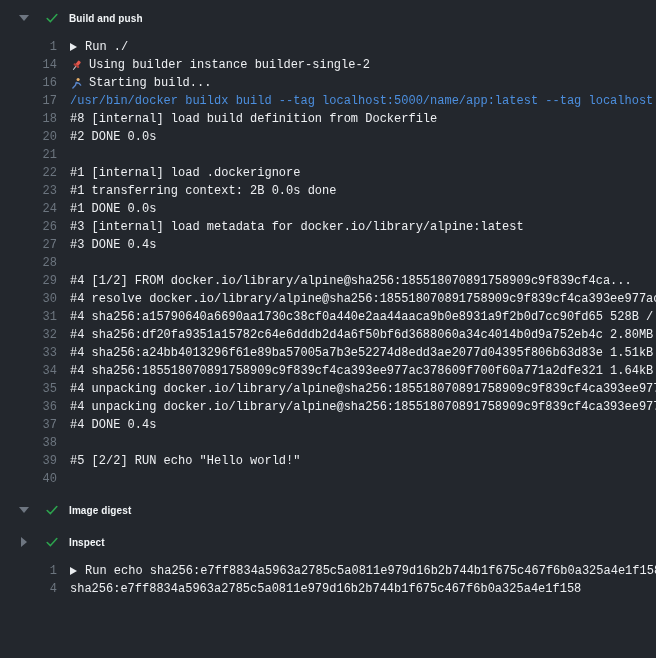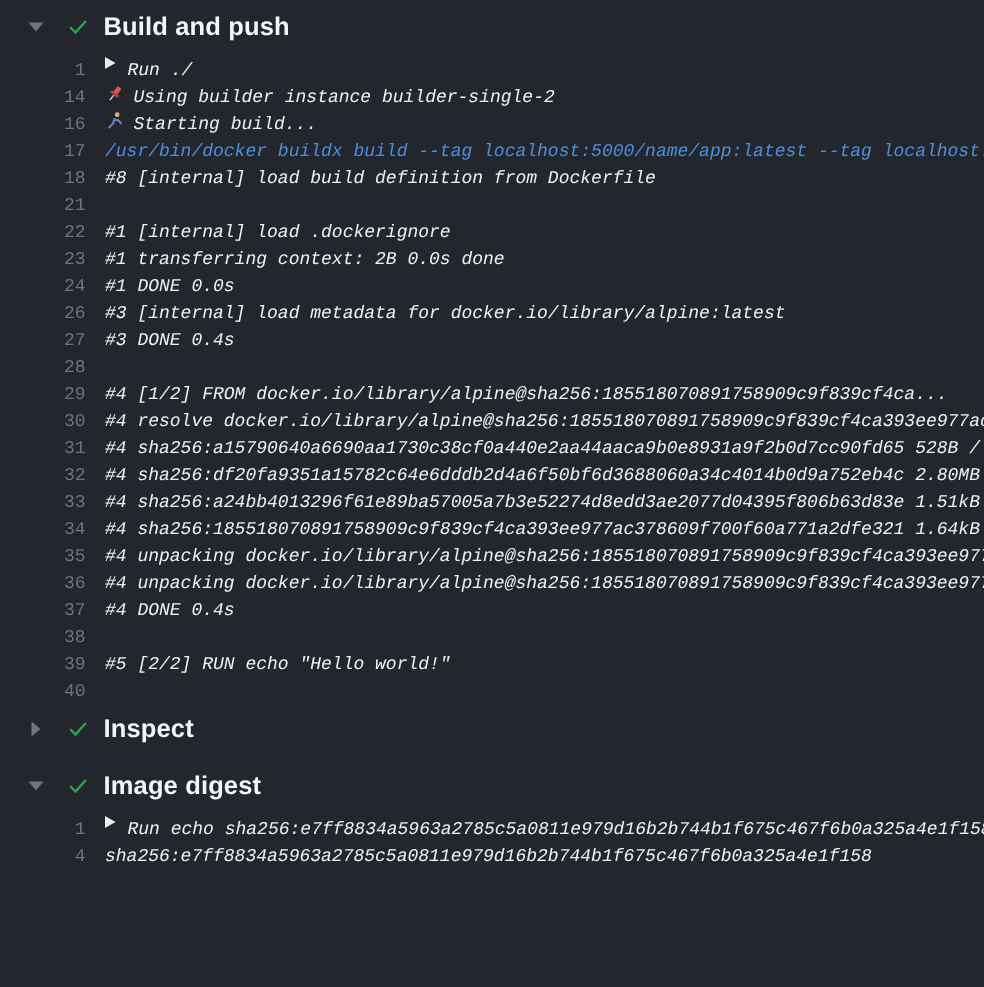--- a/index.html
+++ b/index.html
@@ -12,30 +12,30 @@
   
   .sec-header{
     display:flex;align-items:center;height:32px;padding-left:18px;cursor:pointer;
   }
   .sec-header.first{margin-top:2px;}
   .sec-header.gap{margin-top:6px;}
   .caret-box{width:11px;display:flex;justify-content:center;flex:none;}
   .caret-down{width:0;height:0;border-left:5px solid transparent;border-right:5px solid transparent;border-top:6px solid #6e7681;}
   .caret-right{width:0;height:0;border-top:5px solid transparent;border-bottom:5px solid transparent;border-left:6px solid #6e7681;}
   .check-box{margin-left:15px;width:16px;height:16px;display:flex;align-items:center;justify-content:center;flex:none;}
-  .sec-title{color:#f2f5f7;font-size:17px;font-weight:600;margin-left:9px;letter-spacing:.1px;}
+  .sec-title{color:#f2f5f7;font-size:10px;font-weight:600;margin-left:9px;letter-spacing:.1px;}
   
   .log{
     font-family:"Liberation Mono","DejaVu Sans Mono",monospace;
     font-size:12px;line-height:18px;
     padding:4px 0 0 0;
   }
   .line{display:flex;height:18px;white-space:pre;overflow:hidden;align-items:center;}
   .ln{width:57px;text-align:right;color:#6c757f;flex:none;cursor:pointer;}
-  .lt{margin-left:13px;color:#eef0f3;flex:none;display:flex;white-space:pre;font-style:italic;}
+  .lt{margin-left:13px;color:#eef0f3;flex:none;display:flex;align-items:center;white-space:pre;}
   .lt.info{color:#4c8fdf;}
   .run-arrow{
     width:0;height:0;border-top:4.5px solid transparent;border-bottom:4.5px solid transparent;
     border-left:7px solid #e9ecef;margin-right:8px;display:inline-block;flex:none;cursor:pointer;
   }
   .emoji{width:13px;height:13px;margin-right:6px;display:inline-flex;flex:none;}
   .emoji svg{display:block;}
 </style>
 </head>
 <body>
@@ -61,60 +61,61 @@
                   <rect x="4" y="7" width="8" height="2.4" rx="1" fill="#b5413a"></rect>
                   <rect x="7.4" y="9.4" width="1.2" height="5.2" fill="#c9ccd1"></rect>
                 </g>
               </svg></span>Using builder instance builder-single-2</span></div>
         <div class="line"><span class="ln">16</span><span class="lt"><span class="emoji"><svg width="13" height="13" viewBox="0 0 16 16">
                 <circle cx="10" cy="3" r="1.9" fill="#e8b069"></circle>
                 <path d="M3.5 13.5l3.2-3.4 1-3.4 3.4 1.1 2 2.2" stroke="#5a86c9" stroke-width="1.7" fill="none" stroke-linecap="round" stroke-linejoin="round"></path>
               </svg></span>Starting build...</span></div>
         <div class="line"><span class="ln">17</span><span class="lt info">/usr/bin/docker buildx build --tag localhost:5000/name/app:latest --tag localhost:50</span></div>
         <div class="line"><span class="ln">18</span><span class="lt">#8 [internal] load build definition from Dockerfile</span></div>
+        <div class="line"><span class="ln">20</span><span class="lt">#2 DONE 0.0s</span></div>
         <div class="line"><span class="ln">21</span><span class="lt"></span></div>
         <div class="line"><span class="ln">22</span><span class="lt">#1 [internal] load .dockerignore</span></div>
         <div class="line"><span class="ln">23</span><span class="lt">#1 transferring context: 2B 0.0s done</span></div>
         <div class="line"><span class="ln">24</span><span class="lt">#1 DONE 0.0s</span></div>
         <div class="line"><span class="ln">26</span><span class="lt">#3 [internal] load metadata for docker.io/library/alpine:latest</span></div>
         <div class="line"><span class="ln">27</span><span class="lt">#3 DONE 0.4s</span></div>
         <div class="line"><span class="ln">28</span><span class="lt"></span></div>
         <div class="line"><span class="ln">29</span><span class="lt">#4 [1/2] FROM docker.io/library/alpine@sha256:185518070891758909c9f839cf4ca...</span></div>
         <div class="line"><span class="ln">30</span><span class="lt">#4 resolve docker.io/library/alpine@sha256:185518070891758909c9f839cf4ca393ee977ac38</span></div>
         <div class="line"><span class="ln">31</span><span class="lt">#4 sha256:a15790640a6690aa1730c38cf0a440e2aa44aaca9b0e8931a9f2b0d7cc90fd65 528B / 52</span></div>
         <div class="line"><span class="ln">32</span><span class="lt">#4 sha256:df20fa9351a15782c64e6dddb2d4a6f50bf6d3688060a34c4014b0d9a752eb4c 2.80MB / 2</span></div>
         <div class="line"><span class="ln">33</span><span class="lt">#4 sha256:a24bb4013296f61e89ba57005a7b3e52274d8edd3ae2077d04395f806b63d83e 1.51kB / 1</span></div>
         <div class="line"><span class="ln">34</span><span class="lt">#4 sha256:185518070891758909c9f839cf4ca393ee977ac378609f700f60a771a2dfe321 1.64kB / 1</span></div>
         <div class="line"><span class="ln">35</span><span class="lt">#4 unpacking docker.io/library/alpine@sha256:185518070891758909c9f839cf4ca393ee977ac</span></div>
         <div class="line"><span class="ln">36</span><span class="lt">#4 unpacking docker.io/library/alpine@sha256:185518070891758909c9f839cf4ca393ee977ac</span></div>
         <div class="line"><span class="ln">37</span><span class="lt">#4 DONE 0.4s</span></div>
         <div class="line"><span class="ln">38</span><span class="lt"></span></div>
         <div class="line"><span class="ln">39</span><span class="lt">#5 [2/2] RUN echo "Hello world!"</span></div>
         <div class="line"><span class="ln">40</span></div>
       </div>
+      <div class="sec-header gap">
+        <span class="caret-box">
+          <span class="caret-down"></span>
+        </span>
+        <span class="check-box">
+          <svg width="14" height="14" viewBox="0 0 16 16">
+            <path d="M2.5 8.6l3.6 3.6 7.4-8.2" stroke="#2da44e" stroke-width="1.8" fill="none" stroke-linecap="round"></path>
+          </svg>
+        </span>
+        <span class="sec-title">Image digest</span>
+      </div>
       <div class="sec-header">
         <span class="caret-box">
           <span class="caret-right"></span>
         </span>
         <span class="check-box">
           <svg width="14" height="14" viewBox="0 0 16 16">
             <path d="M2.5 8.6l3.6 3.6 7.4-8.2" stroke="#2da44e" stroke-width="1.8" fill="none" stroke-linecap="round"></path>
           </svg>
         </span>
         <span class="sec-title">Inspect</span>
       </div>
-      <div class="sec-header gap">
-        <span class="caret-box">
-          <span class="caret-down"></span>
-        </span>
-        <span class="check-box">
-          <svg width="14" height="14" viewBox="0 0 16 16">
-            <path d="M2.5 8.6l3.6 3.6 7.4-8.2" stroke="#2da44e" stroke-width="1.8" fill="none" stroke-linecap="round"></path>
-          </svg>
-        </span>
-        <span class="sec-title">Image digest</span>
-      </div>
       <div class="log">
         <div class="line"><span class="ln">1</span><span class="lt"><span class="run-arrow"></span>Run echo sha256:e7ff8834a5963a2785c5a0811e979d16b2b744b1f675c467f6b0a325a4e1f158</span></div>
         <div class="line"><span class="ln">4</span><span class="lt">sha256:e7ff8834a5963a2785c5a0811e979d16b2b744b1f675c467f6b0a325a4e1f158</span></div>
       </div>
     </div>
 </div>
 
 </body></html>

